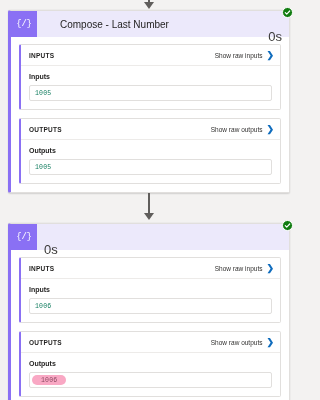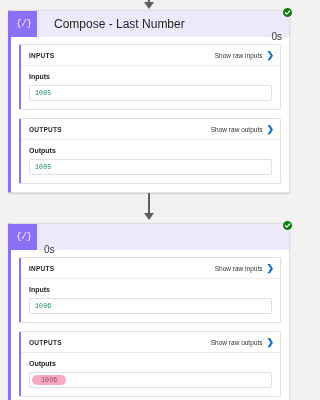--- a/index.html
+++ b/index.html
@@ -72,32 +72,32 @@
     justify-content: center;
     font-family: "Liberation Mono", monospace;
     font-size: 9px;
     letter-spacing: -0.3px;
   }
 
   .card-title {
     flex: 1;
     display: flex;
     align-items: center;
-    padding-left: 17px;
-    font-size: 12px;
+    padding-left: 23px;
+    font-size: 10px;
     color: #201f1e;
     white-space: nowrap;
     overflow: hidden;
   }
 
   .card-duration {
     display: flex;
     align-items: center;
     padding: 0 7px;
-    font-size: 10px;
+    font-size: 13px;
     color: #3b3a39;
     margin-top: 24px;
   }
 
   .status-badge {
     position: absolute;
     top: -4px;
     right: -4px;
     width: 11px;
     height: 11px;

